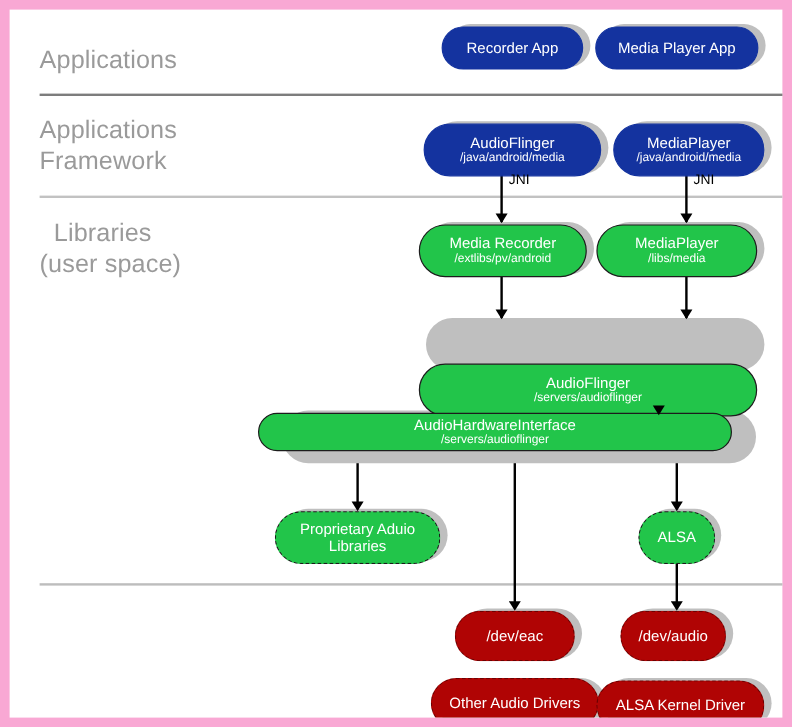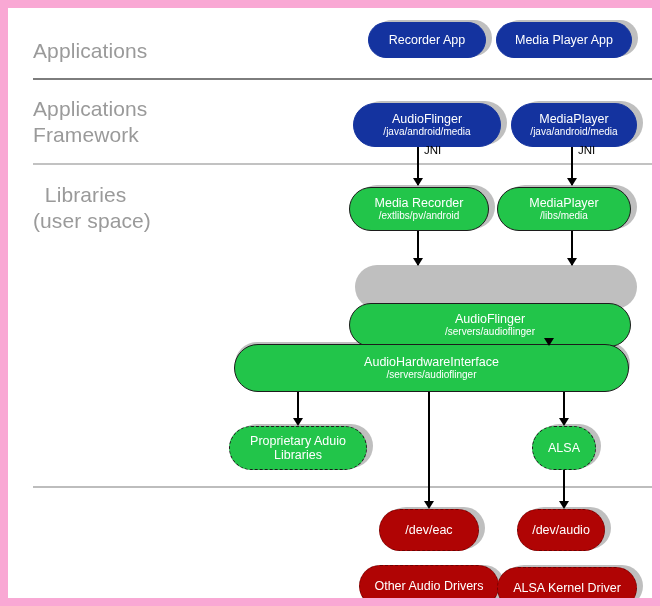--- a/index.html
+++ b/index.html
@@ -177,21 +177,21 @@
   <div class="node green" style="left:489px;top:179px;width:134px;height:44px;">
     <span class="ttl">MediaPlayer</span>
     <span class="sub">/libs/media</span>
   </div>
 
   <div class="node green" style="left:341px;top:259px;width:282px;height:44px;margin-top:36px;">
     <span class="ttl">AudioFlinger</span>
     <span class="sub">/servers/audioflinger</span>
   </div>
 
-  <div class="node green" style="left:226px;top:336px;width:395px;height:48px;">
+  <div class="node green" style="left:207px;top:336px;width:395px;height:32px;">
     <span class="ttl">AudioHardwareInterface</span>
     <span class="sub">/servers/audioflinger</span>
   </div>
 
   <div class="node green dashed" style="left:221px;top:418px;width:138px;height:44px;">
     <span class="ttl">Proprietary Aduio</span>
     <span class="ttl">Libraries</span>
   </div>
 
   <div class="node green dashed" style="left:524px;top:418px;width:64px;height:44px;">

